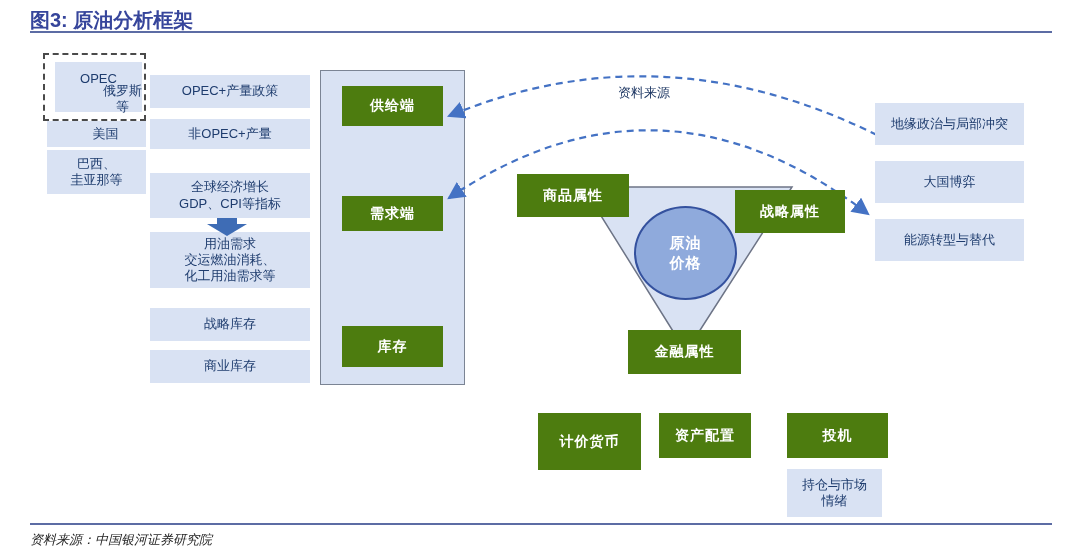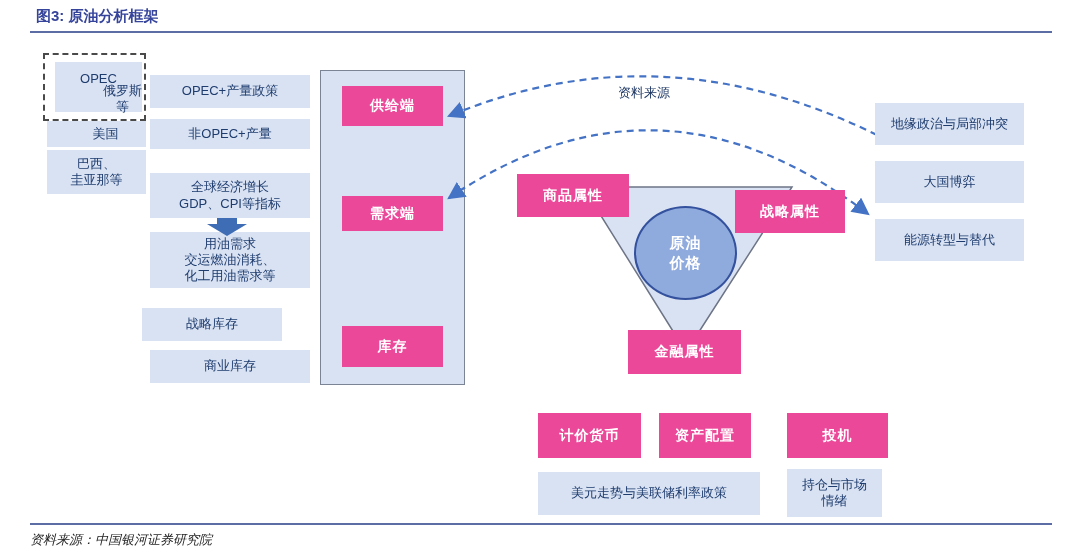--- a/index.html
+++ b/index.html
@@ -1,23 +1,23 @@
 <!DOCTYPE html>
 <html><head>
 <meta charset="utf-8">
 <style>
   html,body{margin:0;padding:0;background:#ffffff;}
   body{font-family:"Liberation Sans","DejaVu Sans",sans-serif;}
   .canvas{position:relative;width:1080px;height:554px;background:#ffffff;overflow:hidden;}
   .abs{position:absolute;box-sizing:border-box;}
   .box{display:flex;align-items:center;justify-content:center;text-align:center;}
   .light{background:#D9E2F3;color:#1E3C6E;font-size:13px;line-height:1.25;}
-  .dark{background:#ec4899;color:#ffffff;font-weight:bold;font-size:14px;letter-spacing:1px;}
+  .dark{background:#4d7c0f;color:#ffffff;font-weight:bold;font-size:14px;letter-spacing:1px;}
   .ml{white-space:pre-line;}
-  .title{color:#36459B;font-size:15px;font-weight:600;margin-left:6px;}
+  .title{color:#36459B;font-size:20px;font-weight:600;}
   .rule{background:#5C6CA4;}
   .dashed-rect{border:2px dashed #4a4a4a;background:transparent;}
   .tall-frame{background:#D9E2F3;border:1.5px solid #7b8494;}
   .circle{background:#8FAADC;border:2.5px solid #34519E;border-radius:50%;
           color:#ffffff;font-weight:bold;font-size:15px;line-height:1.35;letter-spacing:1px;}
   .arc-label{color:#1F3864;font-size:13px;}
   .source{color:#262626;font-size:13px;font-style:italic;}
   svg{position:absolute;left:0;top:0;pointer-events:none;}
 </style>
 </head>
@@ -35,21 +35,21 @@
   <div class="abs box light ml" style="left:47px;top:150px;width:99px;height:44px;">巴西、
 圭亚那等</div>
 
   <div class="abs box light" style="left:150px;top:75px;width:160px;height:33px;">OPEC+产量政策</div>
   <div class="abs box light" style="left:150px;top:119px;width:160px;height:30px;">非OPEC+产量</div>
   <div class="abs box light ml" style="left:150px;top:232px;width:160px;height:56px;">用油需求
 交运燃油消耗、
 化工用油需求等</div>
   <div class="abs box light ml" style="left:150px;top:173px;width:160px;height:45px;">全球经济增长
 GDP、CPI等指标</div>
-  <div class="abs box light" style="left:142px;top:308px;width:140px;height:33px;">战略库存</div>
+  <div class="abs box light" style="left:150px;top:308px;width:160px;height:33px;">战略库存</div>
   <div class="abs box light" style="left:150px;top:350px;width:160px;height:33px;">商业库存</div>
 
   <div class="abs tall-frame" style="left:320px;top:70px;width:145px;height:315px;"></div>
   <div class="abs box dark" style="left:342px;top:86px;width:101px;height:40px;">供给端</div>
   <div class="abs box dark" style="left:342px;top:196px;width:101px;height:35px;">需求端</div>
   <div class="abs box dark" style="left:342px;top:326px;width:101px;height:41px;">库存</div>
 
   <svg width="1080" height="554" viewBox="0 0 1080 554">
     <defs>
       <marker id="arrowE" markerWidth="9" markerHeight="9" refX="7" refY="4" orient="auto">
@@ -70,23 +70,22 @@
   <div class="abs box dark" style="left:517px;top:174px;width:112px;height:43px;">商品属性</div>
   <div class="abs box dark" style="left:735px;top:174px;width:110px;height:43px;margin-top:16px;">战略属性</div>
   <div class="abs box dark" style="left:628px;top:330px;width:113px;height:44px;">金融属性</div>
   <div class="abs box circle ml" style="left:634px;top:206px;width:103px;height:94px;">原油
 价格</div>
 
   <div class="abs box light" style="left:875px;top:103px;width:149px;height:42px;">地缘政治与局部冲突</div>
   <div class="abs box light" style="left:875px;top:161px;width:149px;height:42px;">大国博弈</div>
   <div class="abs box light" style="left:875px;top:219px;width:149px;height:42px;">能源转型与替代</div>
 
-  <div class="abs box dark" style="left:538px;top:413px;width:103px;height:45px;">计价货币</div>
+  <div class="abs box dark" style="left:538px;top:413px;width:103px;height:57px;">计价货币</div>
   <div class="abs box dark" style="left:659px;top:413px;width:92px;height:45px;">资产配置</div>
   <div class="abs box dark" style="left:787px;top:413px;width:101px;height:45px;">投机</div>
-  <div class="abs box light" style="left:538px;top:472px;width:222px;height:43px;">美元走势与美联储利率政策</div>
   <div class="abs box light ml" style="left:787px;top:469px;width:95px;height:48px;">持仓与市场
 情绪</div>
 
   <div class="abs rule" style="left:30px;top:523px;width:1022px;height:1.5px;"></div>
   <div class="abs source" style="left:30px;top:531px;">资料来源：中国银河证券研究院</div>
 
 </div>
 
 </body></html>

